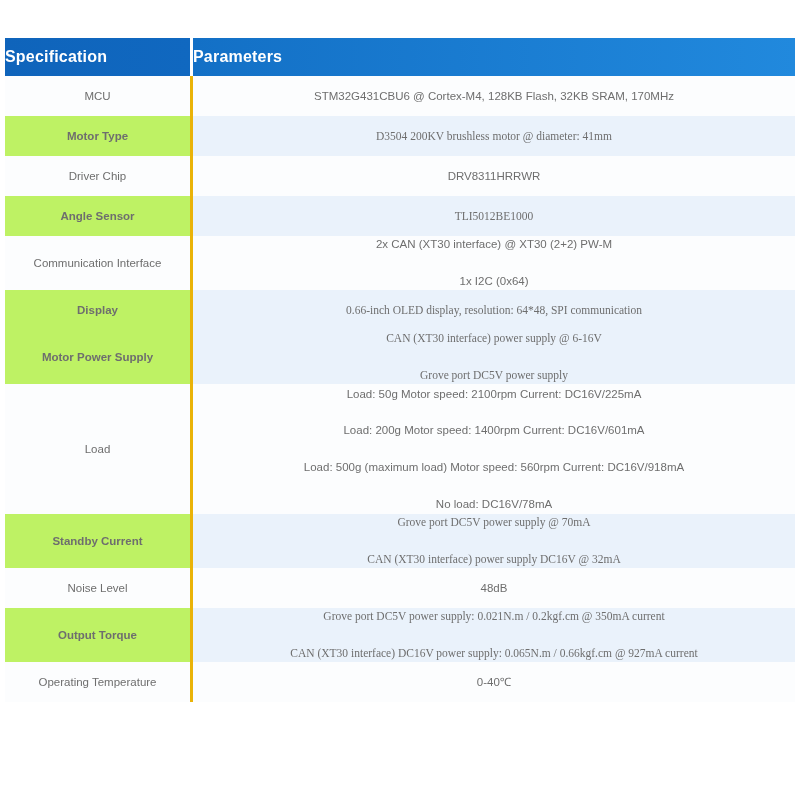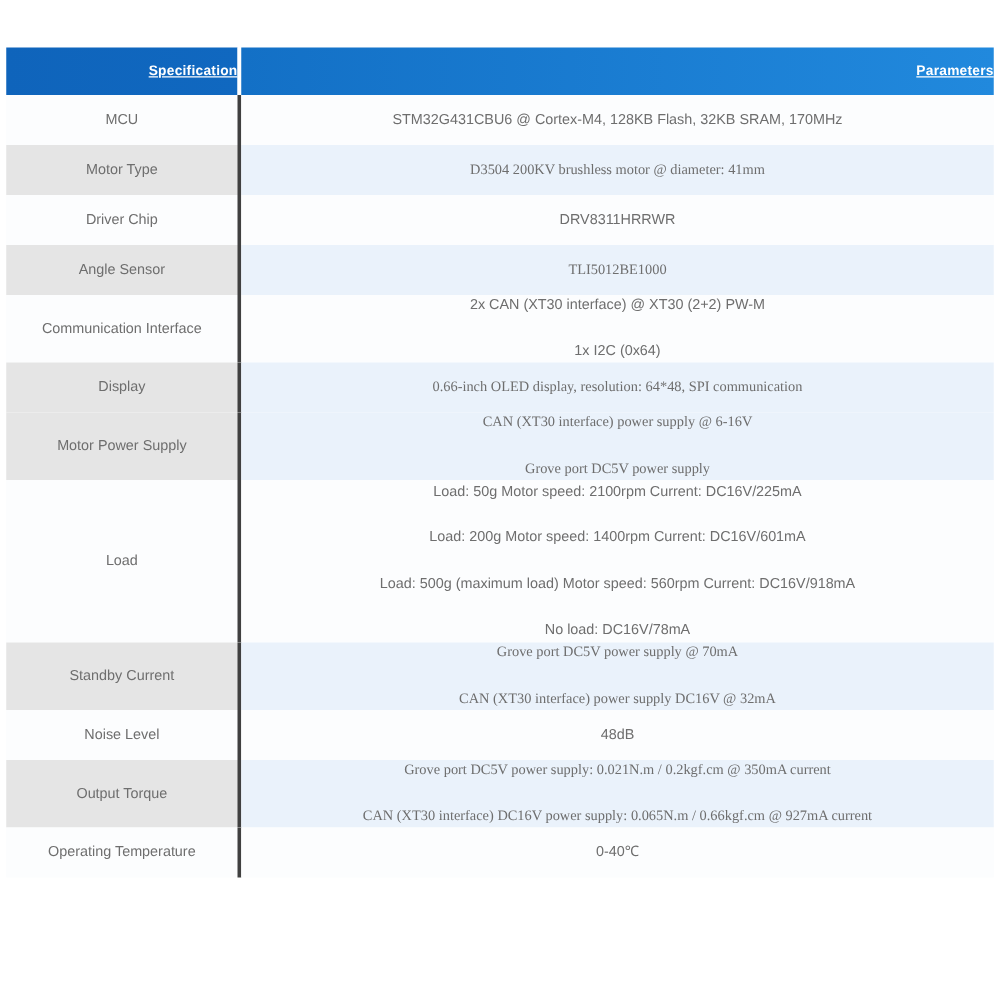--- a/index.html
+++ b/index.html
@@ -29,27 +29,26 @@
   }
 
   table.spec-table col.col-spec { width: 188px; }
   table.spec-table col.col-param { width: 602px; }
 
   
   thead th {
     height: 38px;
     padding: 0;
     margin: 0;
-    font-size: 11px;
+    font-size: 16px;
     font-weight: bold;
     color: #ffffff;
-    text-align: right;
+    text-align: left;
     vertical-align: middle;
     letter-spacing: .2px;
-    text-decoration: underline;
   }
   thead th.h-spec {
     background: linear-gradient(to right, #0f64bb 0%, #1068c0 100%);
     border-right: 3px solid #ffffff;
   }
   thead th.h-param {
     background: linear-gradient(to right, #1370c6 0%, #2189dd 100%);
   }
 
   
@@ -57,27 +56,27 @@
     padding: 0;
     margin: 0;
     font-size: 11.5px;
     color: #6e6e6e;
     text-align: center;
     vertical-align: middle;
     line-height: 1.45;
     font-weight: normal;
   }
   tbody td.c-spec {
-    border-right: 3px solid #404040;
+    border-right: 3px solid #eab308;
   }
 
   tbody tr.odd td { background: #fcfdfe; }
   tbody tr.even td { background: #e9f2fa; }
 
-  tbody tr.even td.c-spec { background: #e5e5e5; }
+  tbody tr.even td.c-spec { background: #bef264; font-weight: bold; }
   tbody tr.even td.c-param { background: #eaf2fb; font-family: Liberation Serif, serif; }
 
   tbody td .cell-inner {
     padding: 0 10px;
     box-sizing: border-box;
   }
 
   tbody td .line {
     display: block;
   }

